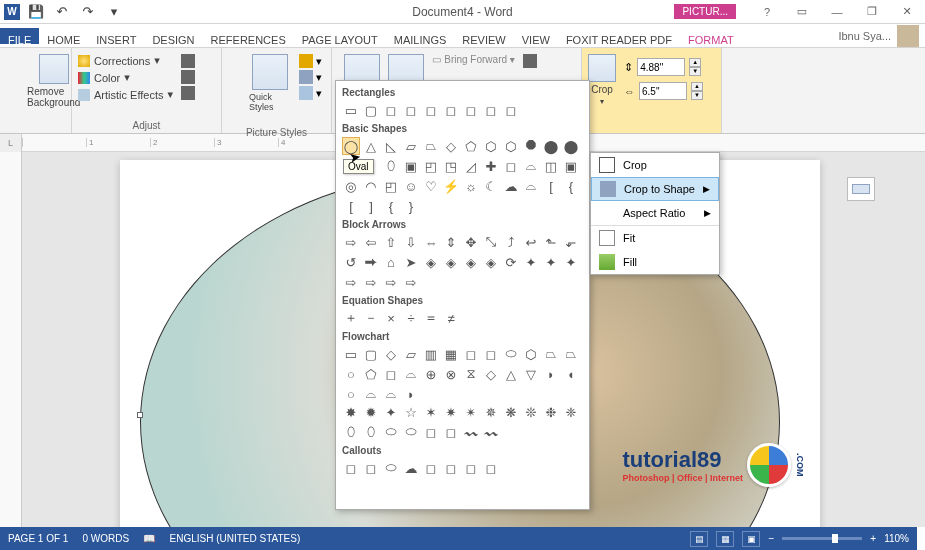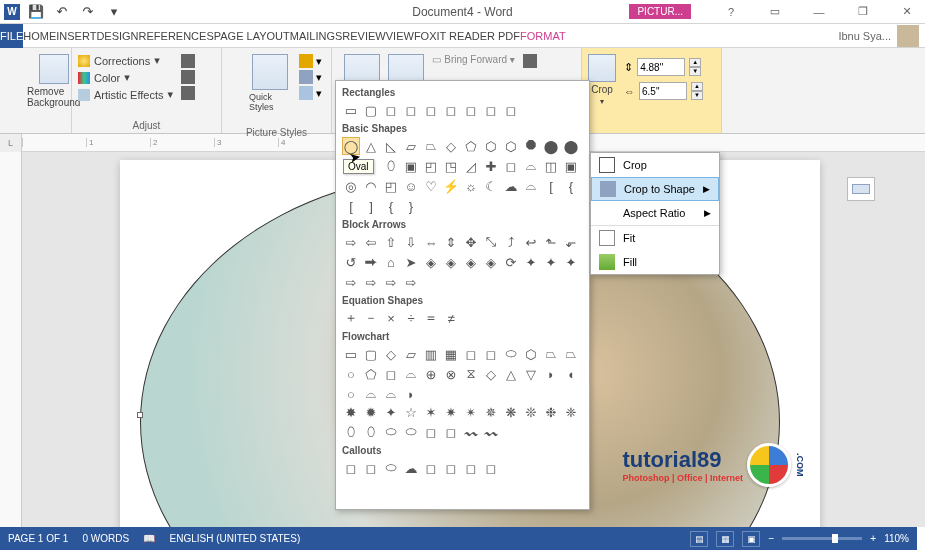--- a/index.html
+++ b/index.html
@@ -2,25 +2,25 @@
 <html><head>
 <meta charset="utf-8">
 <style>
 * { margin: 0; padding: 0; box-sizing: border-box; font-family: "Segoe UI", sans-serif; }
 body { width: 925px; height: 550px; background: #fff; overflow: hidden; position: relative; }
 .titlebar { height: 24px; background: #fff; display: flex; align-items: center; border-bottom: 1px solid #d4d4d4; position: relative; }
 .title-left { display: flex; align-items: center; gap: 6px; padding-left: 4px; }
 .word-icon { width: 16px; height: 16px; background: #2b579a; display: inline-block; color:#fff; font-size:10px; text-align:center; line-height:16px; font-weight:bold; }
 .qat-btn { width: 20px; height: 20px; display: flex; align-items: center; justify-content: center; color: #444; font-size: 13px; }
 .title-center { position: absolute; left: 50%; transform: translateX(-50%); font-size: 12px; color: #555; }
-.title-right { position: absolute; right: 4px; display: flex; align-items: center; gap: 16px; }
+.title-right { position: absolute; right: 4px; display: flex; align-items: center; gap: 7px; }
 .pict-tab { background: #ce3e8f; color: #fff; padding: 2px 8px; font-size: 10px; margin-right: 10px; }
 .win-btn { width: 28px; height: 20px; display: flex; align-items: center; justify-content: center; font-size: 11px; color: #666; }
 .tabs { height: 24px; display: flex; align-items: center; background: #fff; border-bottom: 1px solid #d4d4d4; }
-.tab { padding: 0 0; font-size: 11px; color: #444; height: 24px; line-height: 24px; }
+.tab { padding: 0 8px; font-size: 11px; color: #444; height: 16px; line-height: 24px; }
 .tab.file { background: #2b579a; color: #fff; }
 .tab.format { color: #ce3e8f; }
 .user-area { margin-left: auto; display: flex; align-items: center; gap: 6px; padding-right: 6px; font-size: 11px; color: #666; }
 .avatar { width: 22px; height: 22px; background: #c9b99a; }
 .ribbon { height: 86px; background: #f3f3f3; border-bottom: 1px solid #c6c6c6; display: flex; }
 .rgroup { border-right: 1px solid #d4d4d4; display: flex; flex-direction: column; padding: 2px 6px 0; }
 .rgroup-body { flex: 1; display: flex; align-items: flex-start; gap: 8px; padding-top: 4px; }
 .rgroup-label { font-size: 10px; color: #666; text-align: center; padding-bottom: 2px; margin-top: 15px; }
 .big-btn { display: flex; flex-direction: column; align-items: center; gap: 2px; font-size: 10px; color: #444; width: 60px; margin-left: 21px; }
 .big-icon { width: 30px; height: 30px; border: 1px solid #8fa3c1; background: linear-gradient(#eaf1f9,#d7e3f0); }

